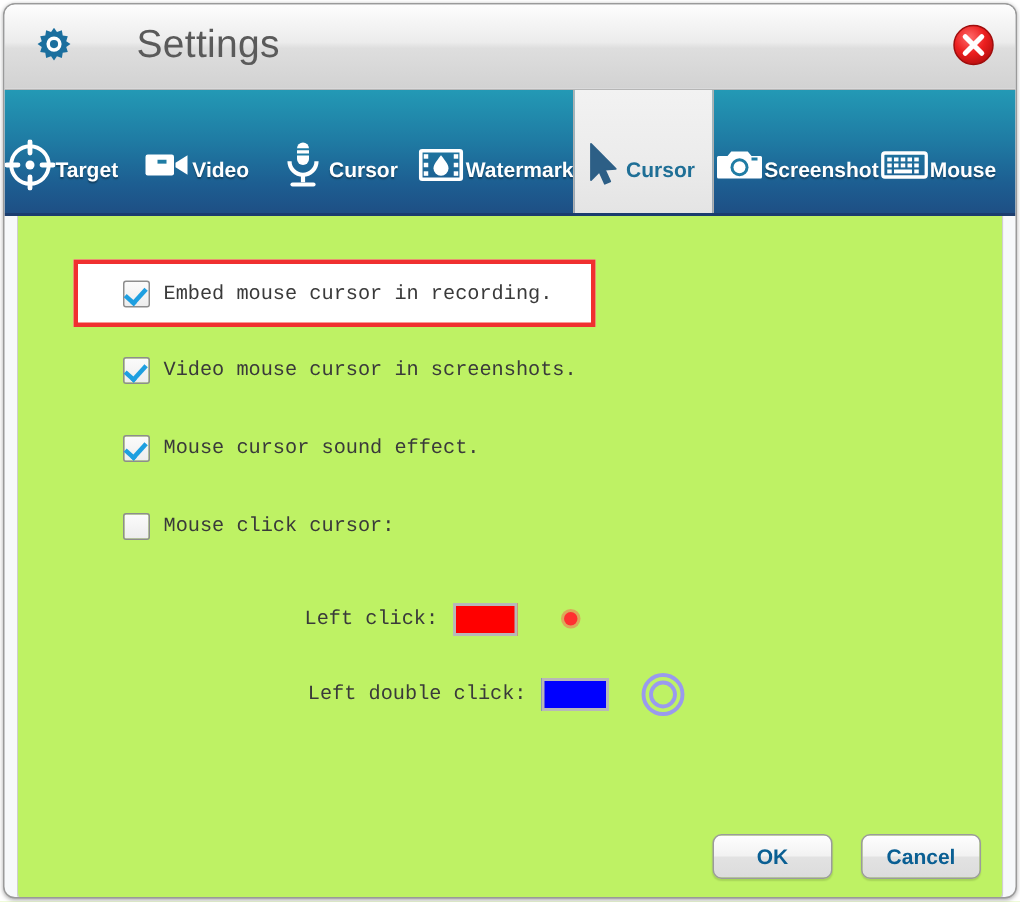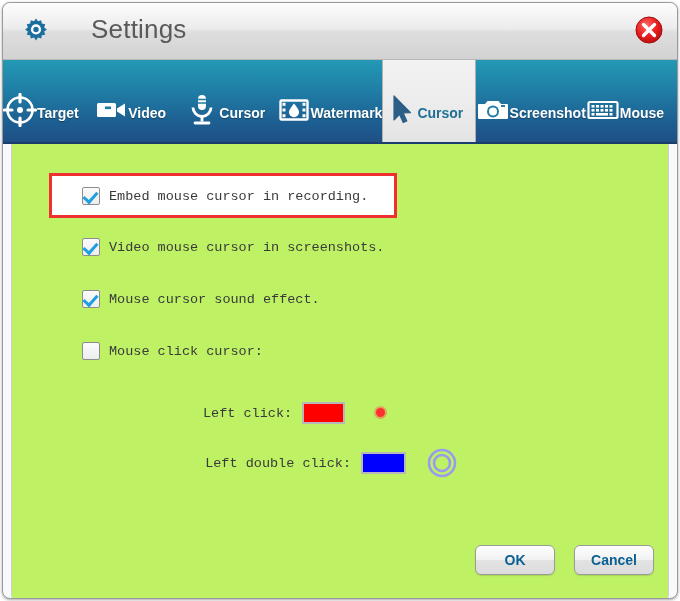--- a/index.html
+++ b/index.html
@@ -204,21 +204,21 @@
     height: 9px;
     border-radius: 50%;
     background: #ff3030;
     box-shadow: 0 0 0 2px rgba(255,80,80,0.45);
   }
 
   
   #footer {
     position: absolute;
     right: 14px;
-    bottom: 25px;
+    bottom: 14px;
     display: flex;
     gap: 19px;
   }
   .dlg-btn {
     width: 80px;
     height: 30px;
     box-sizing: border-box;
     border: 1px solid #9b9b9b;
     border-radius: 6px;
     background: linear-gradient(to bottom, #fefefe 0%, #f2f2f2 48%, #e2e2e2 52%, #dcdcdc 100%);

